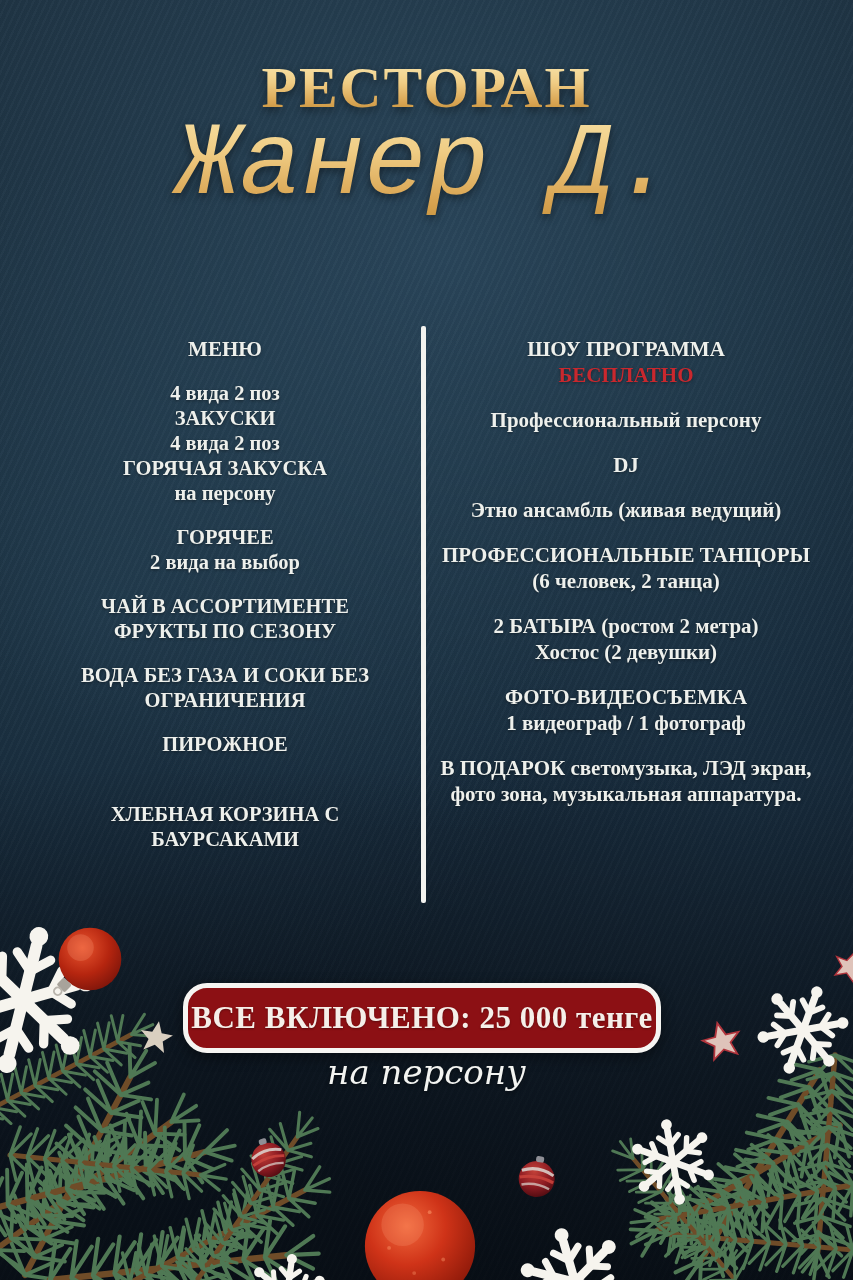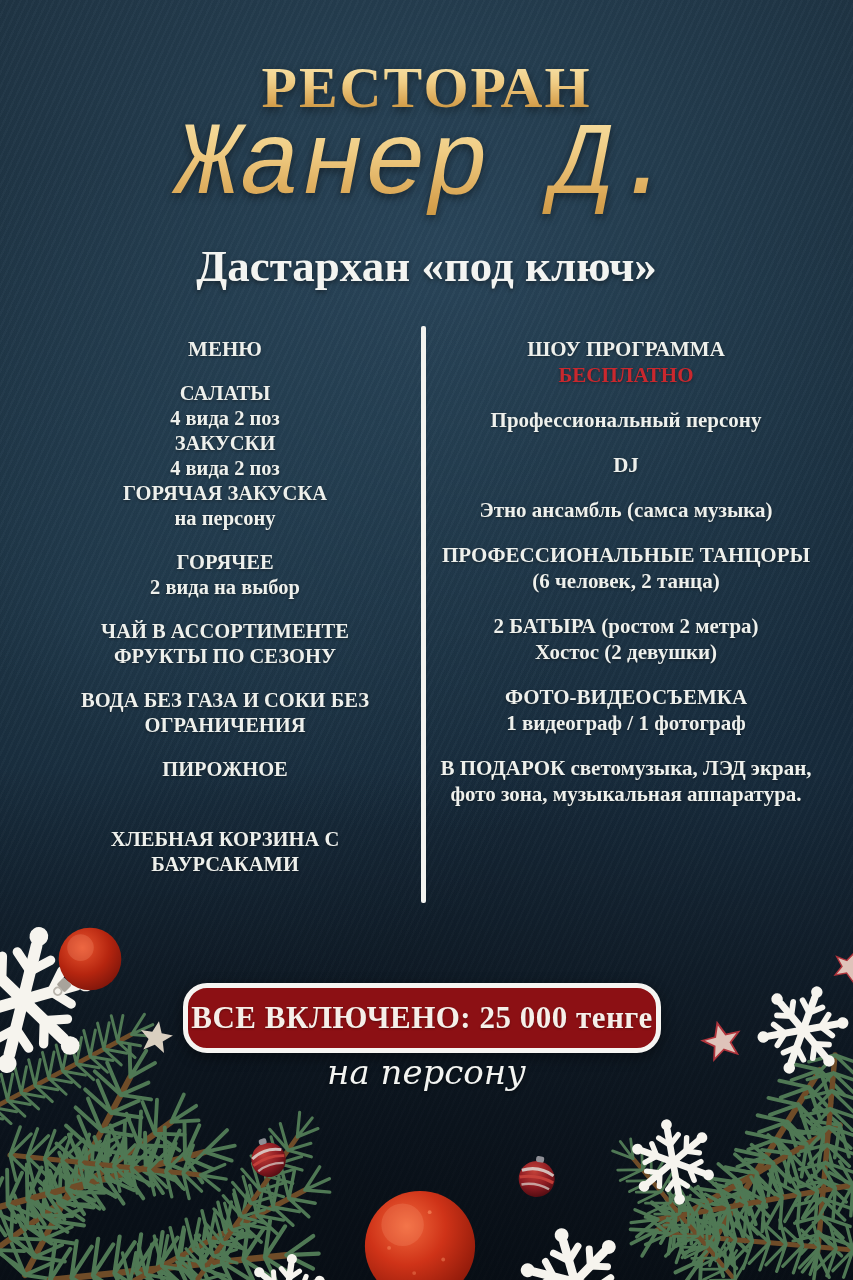--- a/index.html
+++ b/index.html
@@ -186,28 +186,26 @@
       <use href="#star5" fill="#b0343c"></use>
       <use href="#star5" transform="scale(.78)" fill="#e7ddd0" opacity=".85"></use>
     </svg>
   <svg class="deco" style="left:830px;top:948px;width:38px;height:38px;transform:rotate(22deg)" viewBox="-20 -20 40 40">
       <use href="#star5" fill="#b0343c"></use>
       <use href="#star5" transform="scale(.78)" fill="#e7ddd0" opacity=".85"></use>
     </svg>
 
   <div class="h-label gold">РЕСТОРАН</div>
   <div class="h-name gold">Жанер Д.</div>
-  <div class="h-tagline">Дастархан «под ключ»</div>
 
   <div class="divider"></div>
 
   <div class="col col-left">
     <div class="col-title">МЕНЮ</div>
     <div class="group">
-      <div class="line">САЛАТЫ</div>
       <div class="line">4 вида 2 поз</div>
       <div class="line">ЗАКУСКИ</div>
       <div class="line">4 вида 2 поз</div>
       <div class="line">ГОРЯЧАЯ ЗАКУСКА</div>
       <div class="line">на персону</div>
     </div>
     <div class="group">
       <div class="line">ГОРЯЧЕЕ</div>
       <div class="line">2 вида на выбор</div>
     </div>
@@ -229,21 +227,21 @@
   <div class="col col-right">
     <div class="col-title">ШОУ ПРОГРАММА</div>
     <div class="col-title free">БЕСПЛАТНО</div>
     <div class="group">
       <div class="line">Профессиональный персону</div>
     </div>
     <div class="group">
       <div class="line">DJ</div>
     </div>
     <div class="group">
-      <div class="line">Этно ансамбль (самса музыка)</div>
+      <div class="line">Этно ансамбль (живая ведущий)</div>
     </div>
     <div class="group">
       <div class="line">ПРОФЕССИОНАЛЬНЫЕ ТАНЦОРЫ</div>
       <div class="line">(6 человек, 2 танца)</div>
     </div>
     <div class="group">
       <div class="line">2 БАТЫРА (ростом 2 метра)</div>
       <div class="line">Хостос (2 девушки)</div>
     </div>
     <div class="group">

